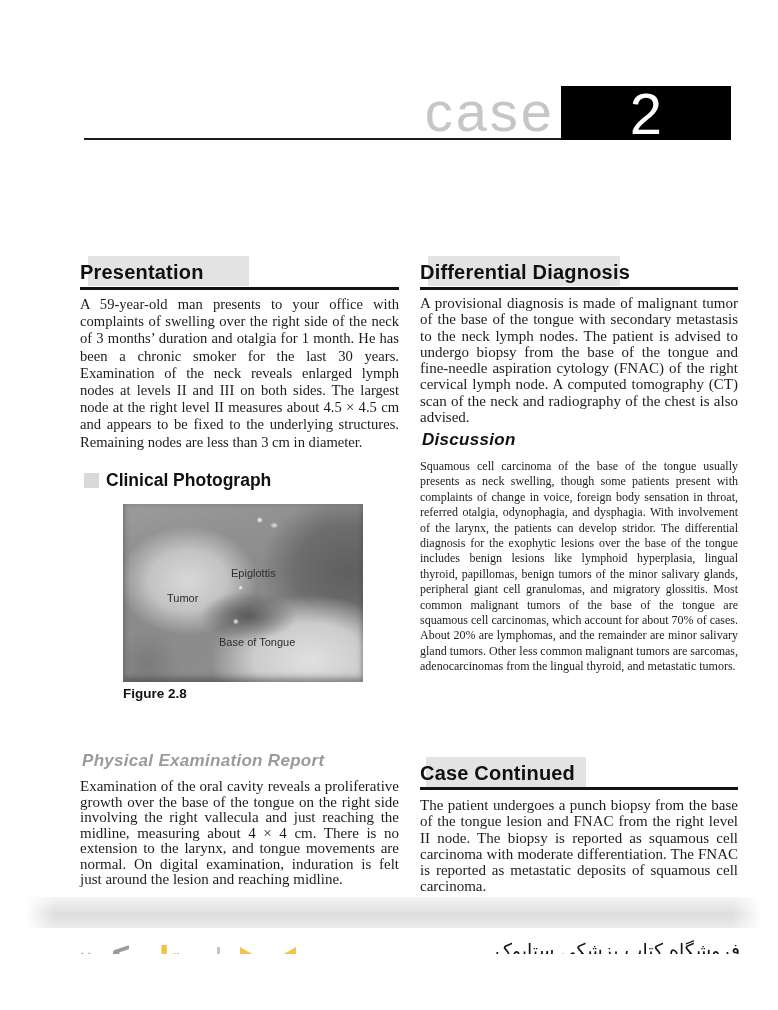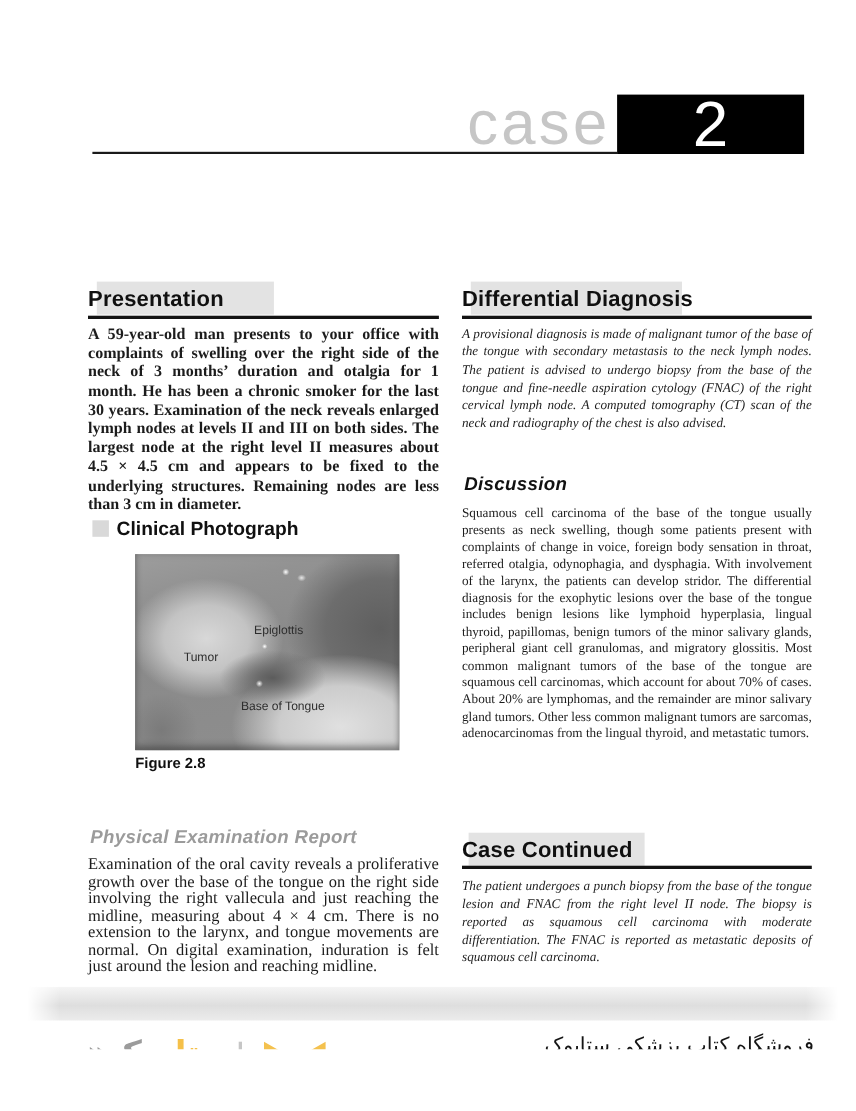--- a/index.html
+++ b/index.html
@@ -21,22 +21,22 @@
          color:#101010;letter-spacing:.2px;}
   .sec-underline{background:#131313;height:2.5px;}
   .sub-h{font-family:"Liberation Sans",sans-serif;font-weight:700;font-size:17.5px;color:#101010;}
   .sub-h-italic{font-family:"Liberation Sans",sans-serif;font-weight:700;font-style:italic;
                 font-size:17px;letter-spacing:.3px;}
   .gray-it{color:#9b9b9b;font-style:italic;}
   .black-it{color:#111;}
 
   
   .body-txt{color:#1c1c1c;text-align:justify;}
-  .b1{font-size:14.6px;line-height:17.2px;font-weight:bold;}
-  .b2{font-size:12px;line-height:16.3px;font-style:italic;}
+  .b1{font-size:14.6px;line-height:17.2px;}
+  .b2{font-size:15px;line-height:16.3px;}
   .b3{font-size:12px;line-height:15.4px;}
   .b4{font-size:15px;line-height:15.5px;}
 
   .bullet-sq{background:#d9d9d9;width:15px;height:15px;}
 
   
   .photo{width:240px;height:178px;background-color:#8f8f8f;
     background-image:
       radial-gradient(4px 4px at 57% 9%,  #ffffff, rgba(255,255,255,0) 80%),
       radial-gradient(3px 3px at 49% 47%, #ffffff, rgba(255,255,255,0) 80%),

